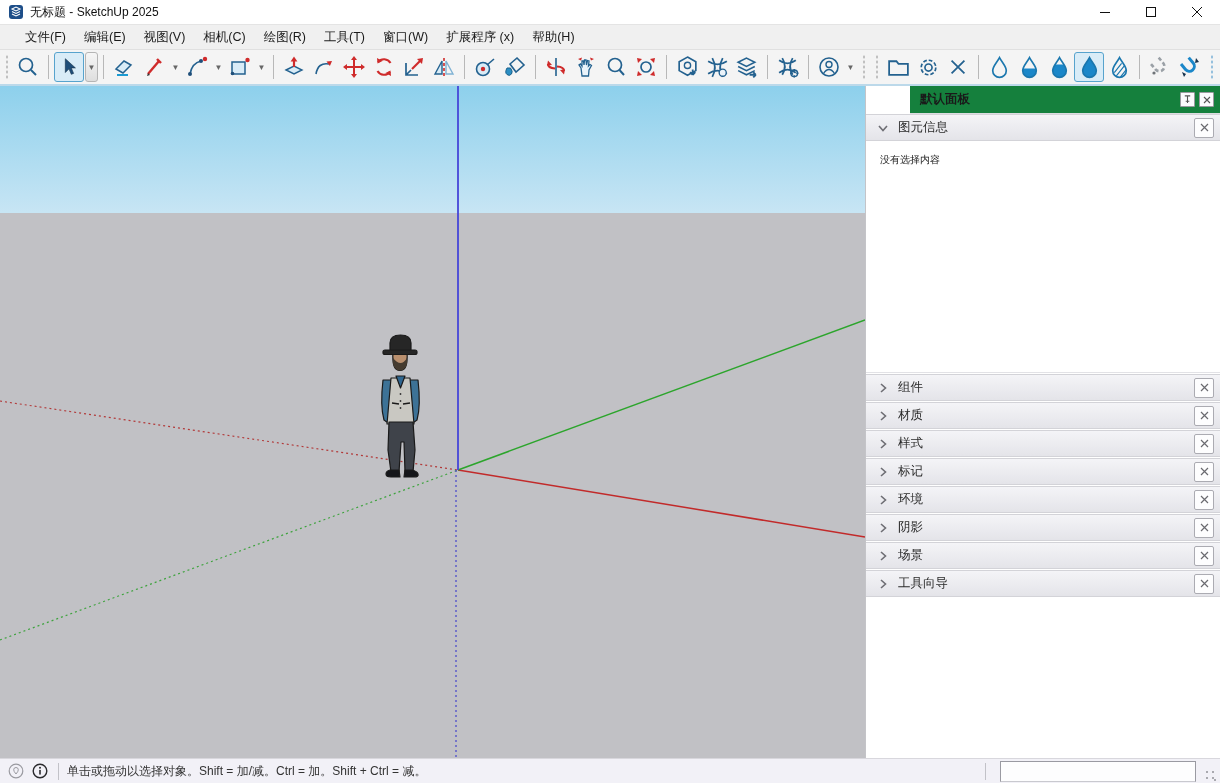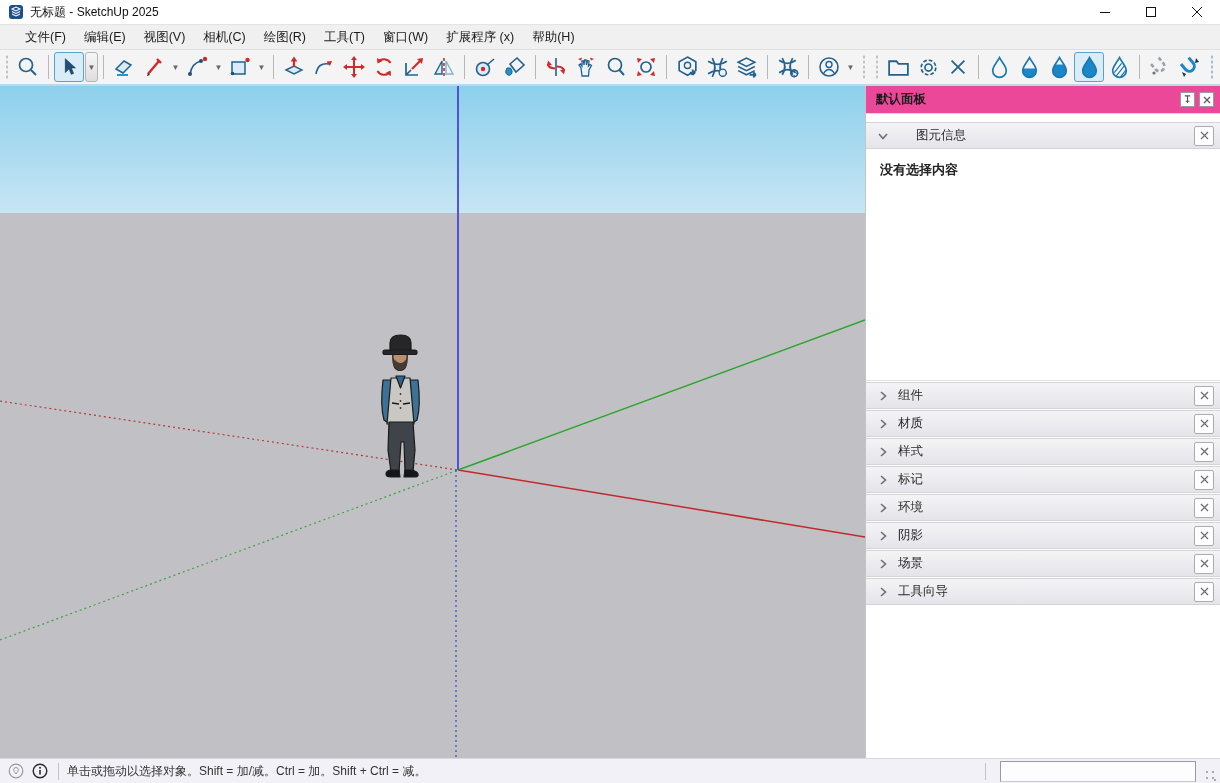--- a/index.html
+++ b/index.html
@@ -43,37 +43,37 @@
 
   
   .main { display:flex; height:672px; }
   .viewport { position:relative; width:865px; height:672px; overflow:hidden;
     background:linear-gradient(#8dd0ec 0px,#c7e5f4 126px,#c7e5f4 127px,#c1c1c5 127px,#c1c1c5 672px); }
   .viewport svg.scene { position:absolute; left:0; top:0; }
 
   
   .panel { width:355px; height:672px; background:#ffffff; border-left:1px solid #c4c4c8;
     display:flex; flex-direction:column; }
-  .panel-header { height:28px; background:#ec4899; display:flex; align-items:center;
-    padding:0 6px 0 10px; border-bottom:1px solid #dcdce0; }
+  .panel-header { height:28px; background:#15803d; display:flex; align-items:center;
+    padding:0 6px 0 10px; border-bottom:1px solid #dcdce0;margin-left:44px; }
   .panel-title { font-weight:bold; font-size:12.5px; color:#1a1a1a; }
   .ph-btns { margin-left:auto; display:flex; gap:4px; }
   .sq-btn { width:15px; height:15px; border:1px solid #9a9aa0; background:#fbfbfd;
     display:flex; align-items:center; justify-content:center; color:#555; font-size:9px; border-radius:1px; }
   .sec-header { height:27px; background:linear-gradient(#f4f4f7,#e4e4e9);
     border:1px solid #d3d3d8; border-left:none; border-right:none;
     display:flex; align-items:center; padding:0 6px 0 10px; margin-top:1px; }
   .sec-chevron { width:14px; height:14px; margin-right:8px; color:#6e6e74; }
   .sec-label { font-size:12.5px; color:#2a2a2a; }
   .x-btn { margin-left:auto; width:20px; height:20px; background:#fdfdfe;
     border:1px solid #ababb2; border-radius:2px; display:flex; align-items:center;
     justify-content:center; }
   .entity-content { height:232px; background:#fff; border-bottom:1px solid #e2e2e6;
     padding:12px 14px; }
-  .empty-msg { font-weight:bold; font-size:13px; color:#222; }
+  .empty-msg { font-weight:normal; font-size:10px; color:#222; }
   .panel-fill { flex:1; background:#fff; }
 
   
   .statusbar { height:25px; background:#f2f1f7; display:flex; align-items:center;
     border-top:1px solid #d8d7dd; padding-left:8px; }
   .status-icon { width:16px; height:16px; margin-right:8px; }
   .status-sep { width:1px; height:17px; background:#c2c2c8; margin:0 8px 0 2px; }
   .status-text { font-size:12px; color:#333; }
   .measure-wrap { margin-left:auto; display:flex; align-items:center; height:100%; }
   .measure-sep { width:1px; height:17px; background:#c2c2c8; margin-right:14px; }
@@ -425,21 +425,21 @@
             </svg>
         </div>
         <div class="sq-btn">
           <svg width="8" height="8" viewBox="0 0 8 8">
               <path d="M1,1 L7,7 M7,1 L1,7" stroke="#555" stroke-width="1.1"></path>
             </svg>
         </div>
       </div>
     </div>
 
-    <div class="sec-header" style="margin-top:8px;gap:18px;">
+    <div class="sec-header" style="margin-top:0;">
       <svg class="sec-chevron" viewBox="0 0 14 14">
         <path d="M3,5 L7,9.5 L11,5" fill="none" stroke="#6e6e74" stroke-width="1.6"></path>
       </svg>
       <span class="sec-label">图元信息</span>
       <div class="x-btn">
         <svg width="9" height="9" viewBox="0 0 9 9">
             <path d="M1,1 L8,8 M8,1 L1,8" stroke="#6a6a70" stroke-width="1.2"></path>
           </svg>
       </div>
     </div>

